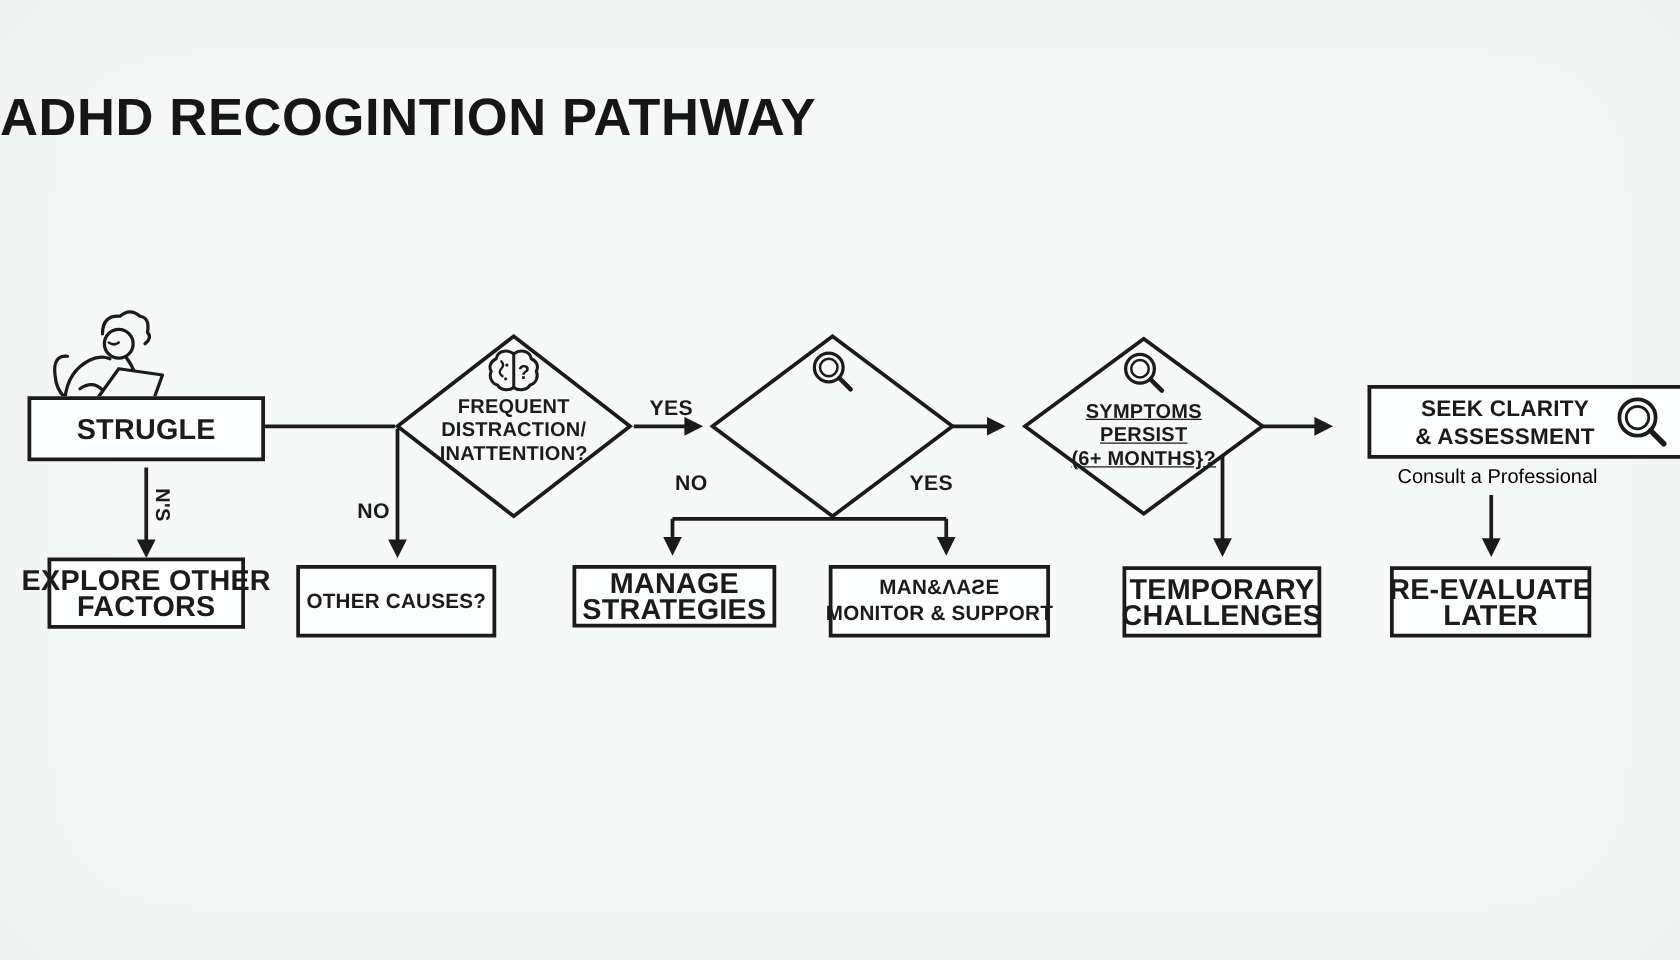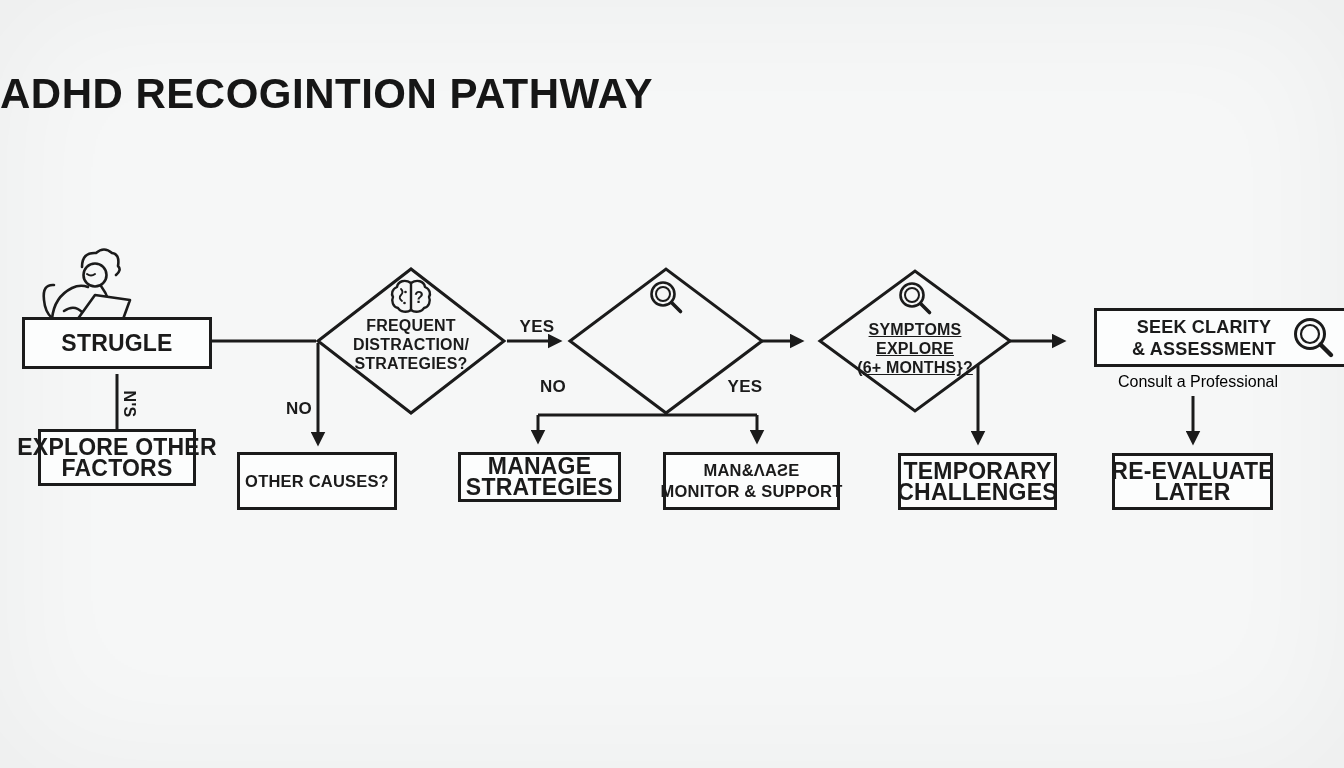--- a/index.html
+++ b/index.html
@@ -102,21 +102,21 @@
     </g>
 
     <use href="#mag" transform="translate(663,294)"></use>
     <use href="#mag" transform="translate(912,295)"></use>
   </svg>
 
   <div class="box" style="left:22px; top:317px; width:190px; height:52px;">
     <div>STRUGLE</div>
   </div>
 
-  <div class="box" style="left:38px; top:429px; width:158px; height:57px;">
+  <div class="box" style="left:38px; top:446px; width:158px; height:57px;">
     <div>EXPLORE OTHER</div>
     <div>FACTORS</div>
   </div>
 
   <div class="box tight" style="left:237px; top:452px; width:160px; height:58px;">
     <div>OTHER CAUSES?</div>
   </div>
 
   <div class="box" style="left:458px; top:452px; width:163px; height:50px;">
     <div>MANAGE</div>
@@ -150,27 +150,27 @@
   <div class="box" style="left:1112px; top:453px; width:161px; height:57px;">
     <div>RE-EVALUATE</div>
     <div>LATER</div>
   </div>
 
   <div class="subtitle">Consult a Professional</div>
 
   <div class="dtext" style="left:316px; top:316px; width:190px;">
     <div>FREQUENT</div>
     <div>DISTRACTION/</div>
-    <div>STRATEGIES?</div>
+    <div>INATTENTION?</div>
   </div>
 
 
   <div class="dtext" style="left:822px; top:320px; width:186px;text-decoration:underline;">
     <div>SYMPTOMS</div>
-    <div>EXPLORE</div>
+    <div>PERSIST</div>
     <div>(6+ MONTHS}?</div>
   </div>
 
   <div class="elabel rot" style="left:108px; top:394px; width:40px; height:20px;">N'S</div>
   <div class="elabel right" style="left:272px; top:399px; width:40px;">NO</div>
   <div class="elabel center" style="left:512px; top:317px; width:50px;">YES</div>
   <div class="elabel center" style="left:528px; top:377px; width:50px;">NO</div>
   <div class="elabel center" style="left:720px; top:377px; width:50px;">YES</div>
 
 </div>

